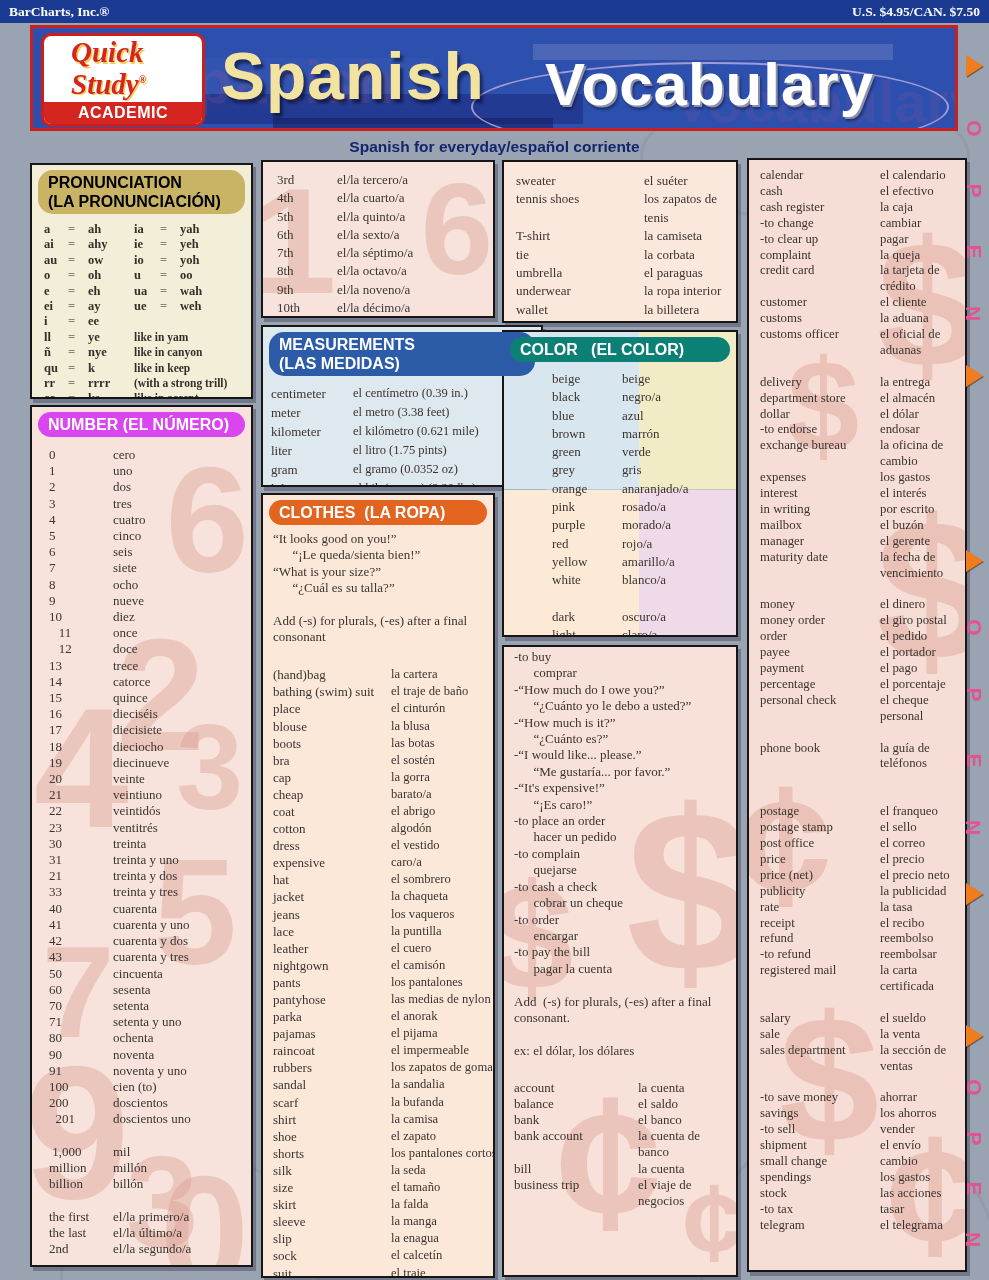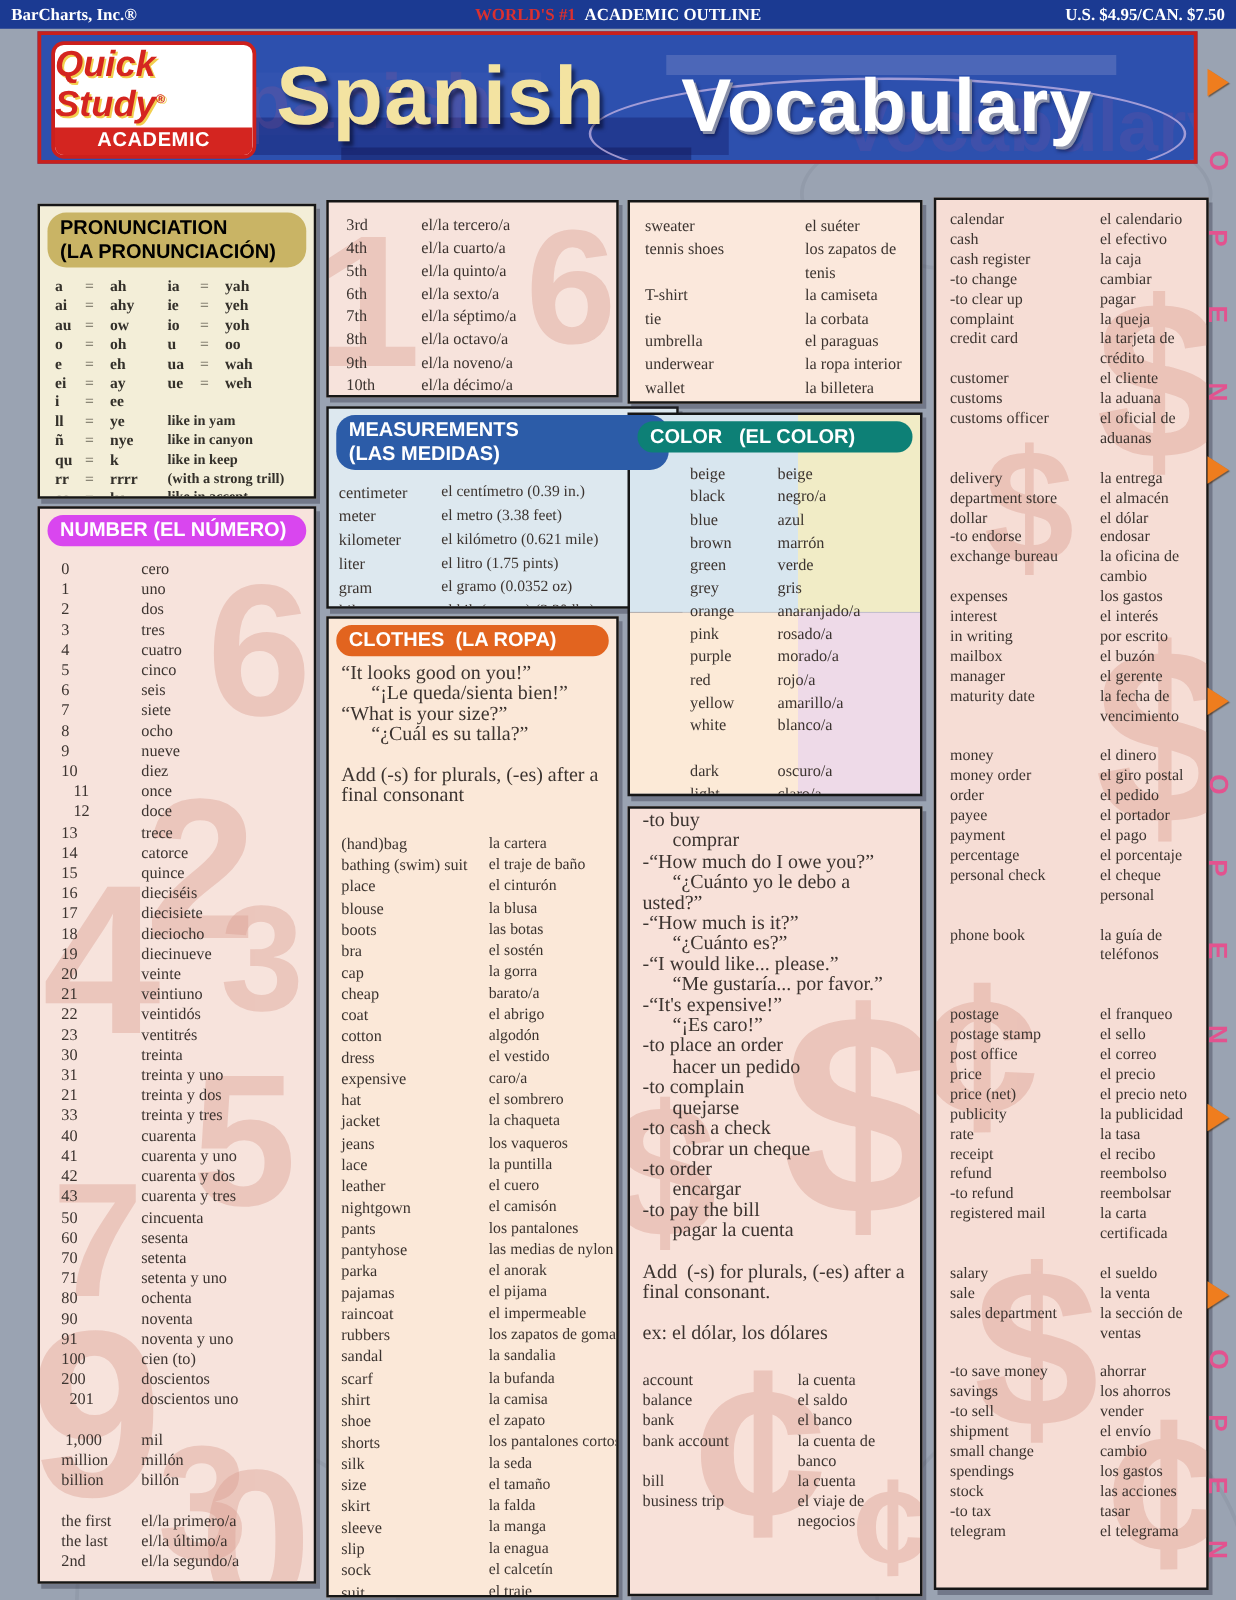--- a/index.html
+++ b/index.html
@@ -32,22 +32,22 @@
                  border:2px solid rgba(190,175,225,0.8);border-radius:50%;}
   .title-spanish{position:absolute;left:188px;top:10px;font-family:"Liberation Sans",sans-serif;
                  font-weight:bold;font-size:66px;letter-spacing:1px;color:#f3e3a1;
                  text-shadow:3px 4px 3px rgba(0,0,20,0.5);}
   .title-vocab{position:absolute;left:512px;top:22px;font-family:"Liberation Sans",sans-serif;
                font-weight:bold;font-size:60px;letter-spacing:1px;color:#ffffff;
                text-shadow:2px 2px 0 #8a90a8,3px 4px 3px rgba(0,0,30,0.45);}
   
   .logo{position:absolute;left:8px;top:5px;width:164px;height:94px;background:#fff;
         border:3px solid #cc1f1c;border-radius:10px;overflow:hidden;}
-  .logo-word{font-family:Liberation Sans, sans-serif;font-weight:bold;font-style:italic;
-             font-size:29px;line-height:27px;color:#d42520;padding-left:0;
+  .logo-word{font-family:Liberation Serif, serif;font-weight:bold;font-style:italic;
+             font-size:29px;line-height:27px;color:#d42520;padding-left:27px;
              text-shadow:1.5px 1.5px 0 #f2cf4e;}
   .logo-reg{font-size:10px;vertical-align:super;}
   .logo-academic{position:absolute;left:0;bottom:0;width:100%;background:#d42520;color:#fff;
                  font-family:"Liberation Sans",sans-serif;font-weight:bold;font-size:16px;
                  text-align:center;letter-spacing:0.5px;padding:2px 0;}
 
   
   .subtitle{position:absolute;left:0;top:138px;width:989px;text-align:center;
             font-family:"Liberation Sans",sans-serif;font-weight:bold;font-size:15.5px;color:#13256b;}
 
@@ -101,21 +101,21 @@
   #box-color .rows{padding:4px 4px 0 22px;}
   #box-color .row{grid-template-columns:66px 1fr;line-height:18.3px;min-height:18.3px;margin-left:26px;}
 
   #box-bank .rows{padding:2px 4px 0 10px;}
   #box-bank .row{grid-template-columns:120px 1fr;line-height:16.2px;min-height:16.2px;}
 
   #box-biz .rows{padding:8px 4px 0 11px;}
   #box-biz .row{grid-template-columns:116px 1fr;line-height:15.9px;min-height:15.9px;font-size:12.8px;}
 
   .phrases{position:relative;z-index:1;padding:2px 6px 2px 10px;}
-  .phrase{font-size:16px;line-height:16.4px;min-height:16.4px;white-space:pre-wrap;color:#3c3430;}
+  .phrase{font-size:13px;line-height:16.4px;min-height:16.4px;white-space:pre-wrap;color:#3c3430;}
 
   
   .pron-rows{position:relative;z-index:1;padding:4px 4px 0 12px;}
   .pron-row{display:flex;font-weight:bold;font-size:12.5px;line-height:15.4px;min-height:15.4px;color:#33302a;}
   .pron-row span:empty{display:none;}
   .ps1{width:24px;} .peq{width:20px;color:#8a8676;} .pv1{width:46px;} .ps2{width:26px;} .pv2{flex:1;}
   .pnote{white-space:nowrap;font-size:11.5px;}
 
   
   .wm{position:absolute;z-index:0;font-family:"Liberation Sans",sans-serif;font-weight:bold;
@@ -134,41 +134,41 @@
 <body>
 
 <div id="page">
 
   <div class="bgring" style="left:640px;top:90px;width:330px;height:130px;"></div>
   <div class="bgring" style="left:60px;top:1150px;width:260px;height:260px;"></div>
   <div class="bgring" style="left:700px;top:1120px;width:300px;height:300px;"></div>
 
   <div class="topstrip">
     <span>BarCharts, Inc.®</span>
-    <span class="mid"><span class="tag-red">WORLD'S #1</span><span>ACADEMIC OUTLINE</span></span>
     <span>U.S. $4.95/CAN. $7.50</span>
   </div>
 
   <div class="banner">
     <div class="bdec bd4"></div>
     <div class="bdec bd1"></div>
     <div class="bdec bd2"></div>
     <div class="bdec bd3"></div>
     <div class="ghost ghost1">Spanish</div>
     <div class="ghost ghost2">Vocabulary</div>
     <div class="vocab-ellipse"></div>
     <div class="title-spanish">Spanish</div>
     <div class="title-vocab">Vocabulary</div>
     <div class="logo">
       <div class="logo-word" style="padding-top:3px;"><span>Quick</span></div>
       <div class="logo-word"><span>Study</span><span class="logo-reg">®</span></div>
       <div class="logo-academic">ACADEMIC</div>
     </div>
   </div>
 
+  <div class="subtitle">Spanish for everyday/español corriente</div>
 
   <section class="box" id="box-pron">
     <h2 class="head khaki"><span>PRONUNCIATION</span><br><span>(LA PRONUNCIACIÓN)</span></h2>
     <div class="pron-rows">
 
         <div class="pron-row">
           <span class="ps1">a</span>
           <span class="peq">=</span>
           <span class="pv1">ah</span>
           <span class="ps2">ia</span>

